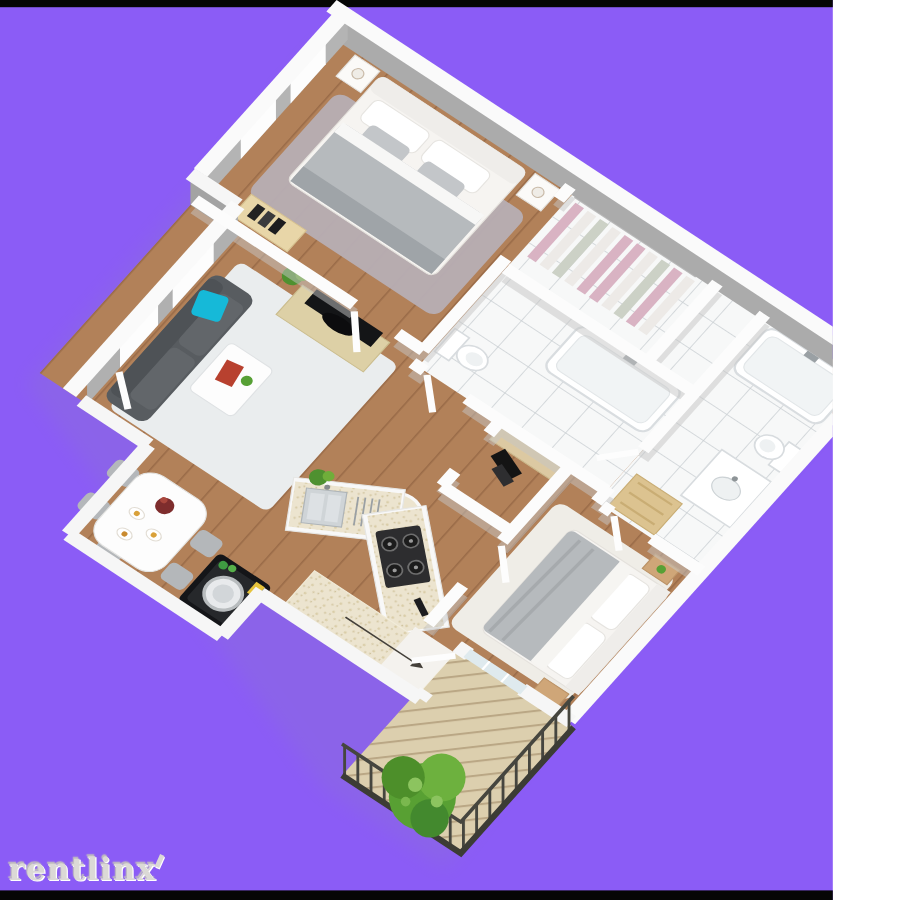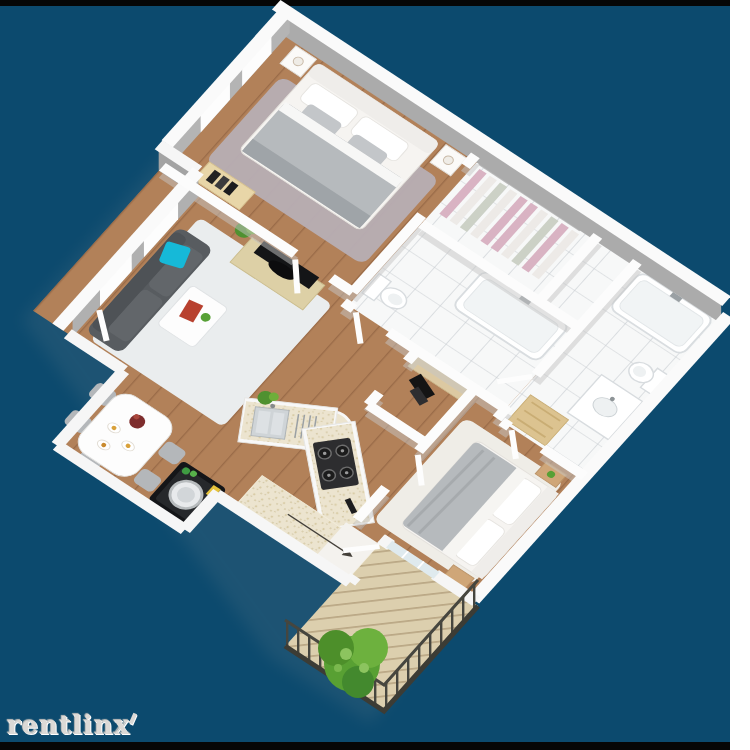--- a/index.html
+++ b/index.html
@@ -1,17 +1,17 @@
 <!DOCTYPE html>
 <html><head>
 <meta charset="utf-8">
 <style>
   html,body{margin:0;padding:0;background:#fff;}
-  #stage{position:relative;width:694px;height:750px;background:#0c4a6e;overflow:hidden;
-         font-family:"Liberation Sans",sans-serif;padding-left:36px;}
+  #stage{position:relative;width:694px;height:750px;background:#8b5cf6;overflow:hidden;
+         font-family:"Liberation Sans",sans-serif;}
   #topbar{position:absolute;left:0;top:0;width:750px;height:6px;}
   #bottombar{position:absolute;left:0;top:742px;width:750px;height:8px;}
   #watermark{position:absolute;left:7px;top:710px;font-family:"DejaVu Serif",serif;
              font-weight:bold;font-size:26px;letter-spacing:1px;color:#dbd9d6;
              text-shadow:1px 1px 0 #ffffff,-1px -1px 1px #c2c0bd;}
   .watermark-tick{display:inline-block;width:4px;height:11px;background:#dbd9d6;
              transform:rotate(24deg);margin-left:1px;margin-bottom:10px;
              box-shadow:1px 1px 0 #fff;}
   svg{position:absolute;left:0;top:0;}
   .iw{stroke:#fcfcfc;stroke-width:11;fill:none;stroke-linecap:butt;}

